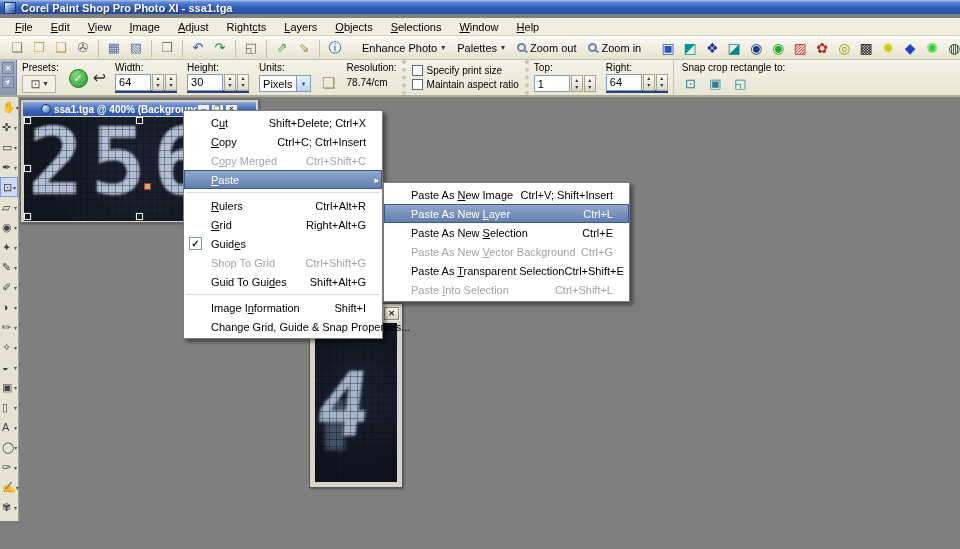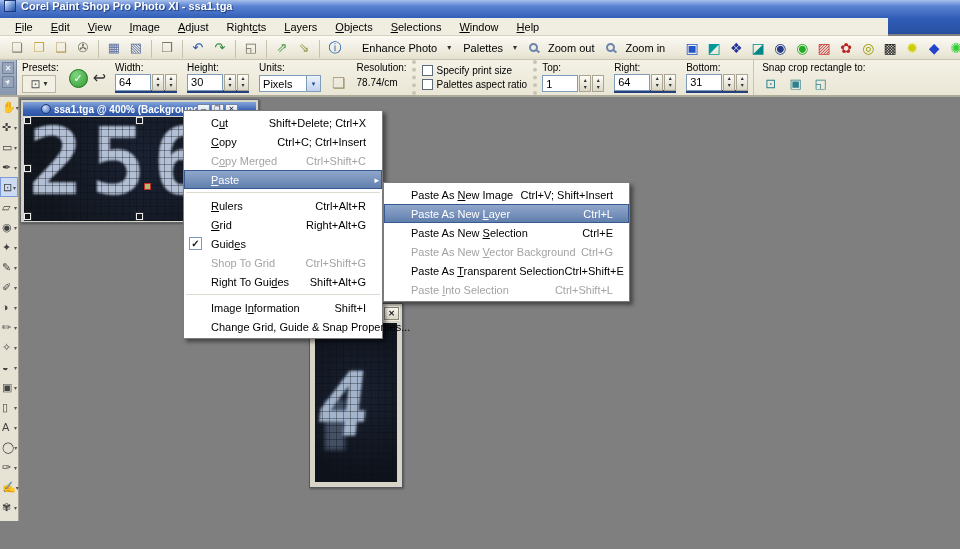--- a/index.html
+++ b/index.html
@@ -2,44 +2,44 @@
 <html><head>
 <meta charset="utf-8">
 <style>
   * { margin:0; padding:0; box-sizing:border-box; }
   html,body { width:960px; height:549px; overflow:hidden; }
   body { font-family:"Liberation Sans", sans-serif; font-size:11px; background:#7f7f7f; }
   .app { position:relative; width:960px; height:549px; }
   u { text-decoration:underline; }
 
   
-  .titlebar { position:absolute; left:0; top:0; width:960px; height:34px;
+  .titlebar { position:absolute; left:0; top:0; width:960px; height:14px;
     background:linear-gradient(180deg,#a8c0ea 0%,#5b83d3 18%,#2f5cb6 55%,#27509f 100%);
-    display:flex; align-items:flex-start; padding:0 4px; }
+    display:flex; align-items:flex-end; padding:0 4px; }
   .app-icon { width:12px; height:12px; margin-right:5px; border:1px solid #1b3a77;
     background:linear-gradient(135deg,#f5f8ff 0%,#7fa4e0 45%,#27509f 100%); }
   .title-text { color:#fff; font-weight:bold; font-size:11px; text-shadow:1px 1px 1px #1b3a77; white-space:nowrap; }
 
   
-  .menubar { position:absolute; left:0; top:18px; width:888px; height:18px;
+  .menubar { position:absolute; left:0; top:18px; width:960px; height:18px;
     background:#f0eee1; border-bottom:1px solid #d5d2bf; display:flex; align-items:center; padding-left:6px; }
   .mb-item { padding:2px 9px; color:#000; cursor:default; white-space:nowrap; }
 
   
   .toolbar { position:absolute; left:0; top:36px; width:960px; height:24px;
     background:linear-gradient(180deg,#fbfaf4 0%,#ebe8d8 80%,#e2dfcd 100%);
     border-bottom:1px solid #c9c5b2; display:flex; align-items:center; padding-left:2px; }
   .grip { width:6px; height:18px; margin:0 2px;
     background-image:radial-gradient(circle,#a9a590 1px,transparent 1.2px); background-size:3px 3px; }
   .tb-btn { width:22px; height:20px; display:flex; align-items:center; justify-content:center;
     border:1px solid transparent; border-radius:2px; position:relative; }
   .tb-btn.sep-before { margin-left:9px; }
   .tb-btn.sep-before::before { content:""; position:absolute; left:-6px; top:1px; width:1px; height:18px; background:#c6c2ae; }
   .tb-glyph { font-size:13px; line-height:1; }
-  .tb-label-btn { display:flex; align-items:center; gap:10px; padding:2px 6px; white-space:nowrap; }
+  .tb-label-btn { display:flex; align-items:center; gap:4px; padding:2px 6px; white-space:nowrap; }
   .dd-arrow { font-size:8px; color:#333; }
   .mag { width:9px; height:9px; border:2px solid #6d84ad; border-radius:50%; position:relative; display:inline-block; }
   .mag::after { content:""; position:absolute; width:5px; height:2px; background:#6d84ad; right:-4px; bottom:-2px; transform:rotate(40deg); }
   .tb-sep { width:1px; height:18px; background:#c6c2ae; margin:0 5px; }
   .fx-btn { width:20px; height:20px; display:flex; align-items:center; justify-content:center; margin:0 1px; }
   .fx-glyph { font-size:14px; line-height:1; }
 
   
   .optionsbar { position:absolute; left:0; top:60px; width:960px; height:37px;
     background:linear-gradient(180deg,#f4f2e6 0%,#e9e6d5 100%); border-bottom:2px solid #aeab9a;
@@ -56,21 +56,21 @@
   .round-btn { width:19px; height:19px; border-radius:50%; margin:9px 5px 0 5px;
     display:flex; align-items:center; justify-content:center; font-size:11px; }
   .apply { background:radial-gradient(circle at 35% 30%,#7fd67f,#2f9b2f); color:#fff; border:1px solid #1d6e1d; }
   .resetarrow { font-size:16px; color:#333; margin:8px 4px 0 0; }
   .nf-input { width:36px; height:17px; border:1px solid #7f9db9; font-size:11px; padding:1px 3px;
     font-family:"Liberation Sans",sans-serif; background:#fff; }
   .spin { width:12px; height:17px; border:1px solid #a9a590; background:linear-gradient(180deg,#fdfdf9,#dcd8c8);
     display:flex; flex-direction:column; align-items:center; justify-content:center; line-height:1; margin-left:1px; }
   .spin span { font-size:6px; color:#333; height:7px; }
   .hot .ob-row { border-bottom:3px solid #25407e; }
-  .select-box { width:62px; height:17px; border:1px solid #7f9db9; background:#fff; display:flex; align-items:center; }
+  .select-box { width:52px; height:17px; border:1px solid #7f9db9; background:#fff; display:flex; align-items:center; }
   .select-box .sel-val { flex:1; padding-left:3px; }
   .select-box .sel-btn { width:14px; height:100%; background:linear-gradient(180deg,#eef3fb,#c0d2ef);
     border-left:1px solid #7f9db9; display:flex; align-items:center; justify-content:center; font-size:7px; color:#24479a; }
   .one-icon { display:flex; align-items:center; padding:10px 6px 0 6px; font-size:15px; color:#9a8f6a; }
   .res-val { font-size:10px; color:#000; padding-top:3px; }
   .cb-group { display:flex; flex-direction:column; justify-content:center; gap:3px; padding:0 6px; border-left:4px dotted #c9c5b2; }
   .cb-line { display:flex; align-items:center; gap:4px; white-space:nowrap; }
   .cb-box { width:11px; height:11px; border:1px solid #5a6a7a; background:#fff; }
   .cb-label { font-size:10px; }
   .snap-group { display:flex; flex-direction:column; padding:2px 4px 0 8px; border-left:1px solid #c9c5b2; }
@@ -397,21 +397,21 @@
       <div class="res-val">78.74/cm</div>
     </div>
 
     <div class="cb-group">
       <div class="cb-line">
         <span class="cb-box"></span>
         <span class="cb-label">Specify print size</span>
       </div>
       <div class="cb-line">
         <span class="cb-box"></span>
-        <span class="cb-label">Palettes aspect ratio</span>
+        <span class="cb-label">Maintain aspect ratio</span>
       </div>
     </div>
 
     <div style="display:flex;border-left:4px dotted #c9c5b2;">
 
 
         <div class="ob-group">
           <div class="ob-label">Top:</div>
           <div class="ob-row">
             <input class="nf-input" value="1" style="">
@@ -434,34 +434,20 @@
               <span>▴</span>
               <span>▾</span>
             </div>
             <div class="spin">
               <span>▴</span>
               <span>▾</span>
             </div>
           </div>
         </div>
 
-        <div class="ob-group hot">
-          <div class="ob-label">Bottom:</div>
-          <div class="ob-row">
-            <input class="nf-input" value="31" style="">
-            <div class="spin">
-              <span>▴</span>
-              <span>▾</span>
-            </div>
-            <div class="spin">
-              <span>▴</span>
-              <span>▾</span>
-            </div>
-          </div>
-        </div>
       </div>
 
     <div class="snap-group">
       <div class="ob-label">Snap crop rectangle to:</div>
       <div class="snap-icons">
 
           <div class="snap-btn">
             <span>⊡</span>
           </div>
 
@@ -678,21 +664,21 @@
 
         <div class="menu-item disabled">
           <span class="mi-check"></span>
           <span class="mi-label"><span>Shop To Grid</span><u></u><span></span></span>
           <span class="mi-short">Ctrl+Shift+G</span>
           <span class="mi-arrow"></span>
         </div>
 
         <div class="menu-item">
           <span class="mi-check"></span>
-          <span class="mi-label"><span>Right To Gui</span><u>d</u><span>es</span></span>
+          <span class="mi-label"><span>Guid To Gui</span><u>d</u><span>es</span></span>
           <span class="mi-short">Shift+Alt+G</span>
           <span class="mi-arrow"></span>
         </div>
 
         <div class="menu-item sep-before">
           <span class="mi-check"></span>
           <span class="mi-label"><span>Image I</span><u>n</u><span>formation</span></span>
           <span class="mi-short">Shift+I</span>
           <span class="mi-arrow"></span>
         </div>

